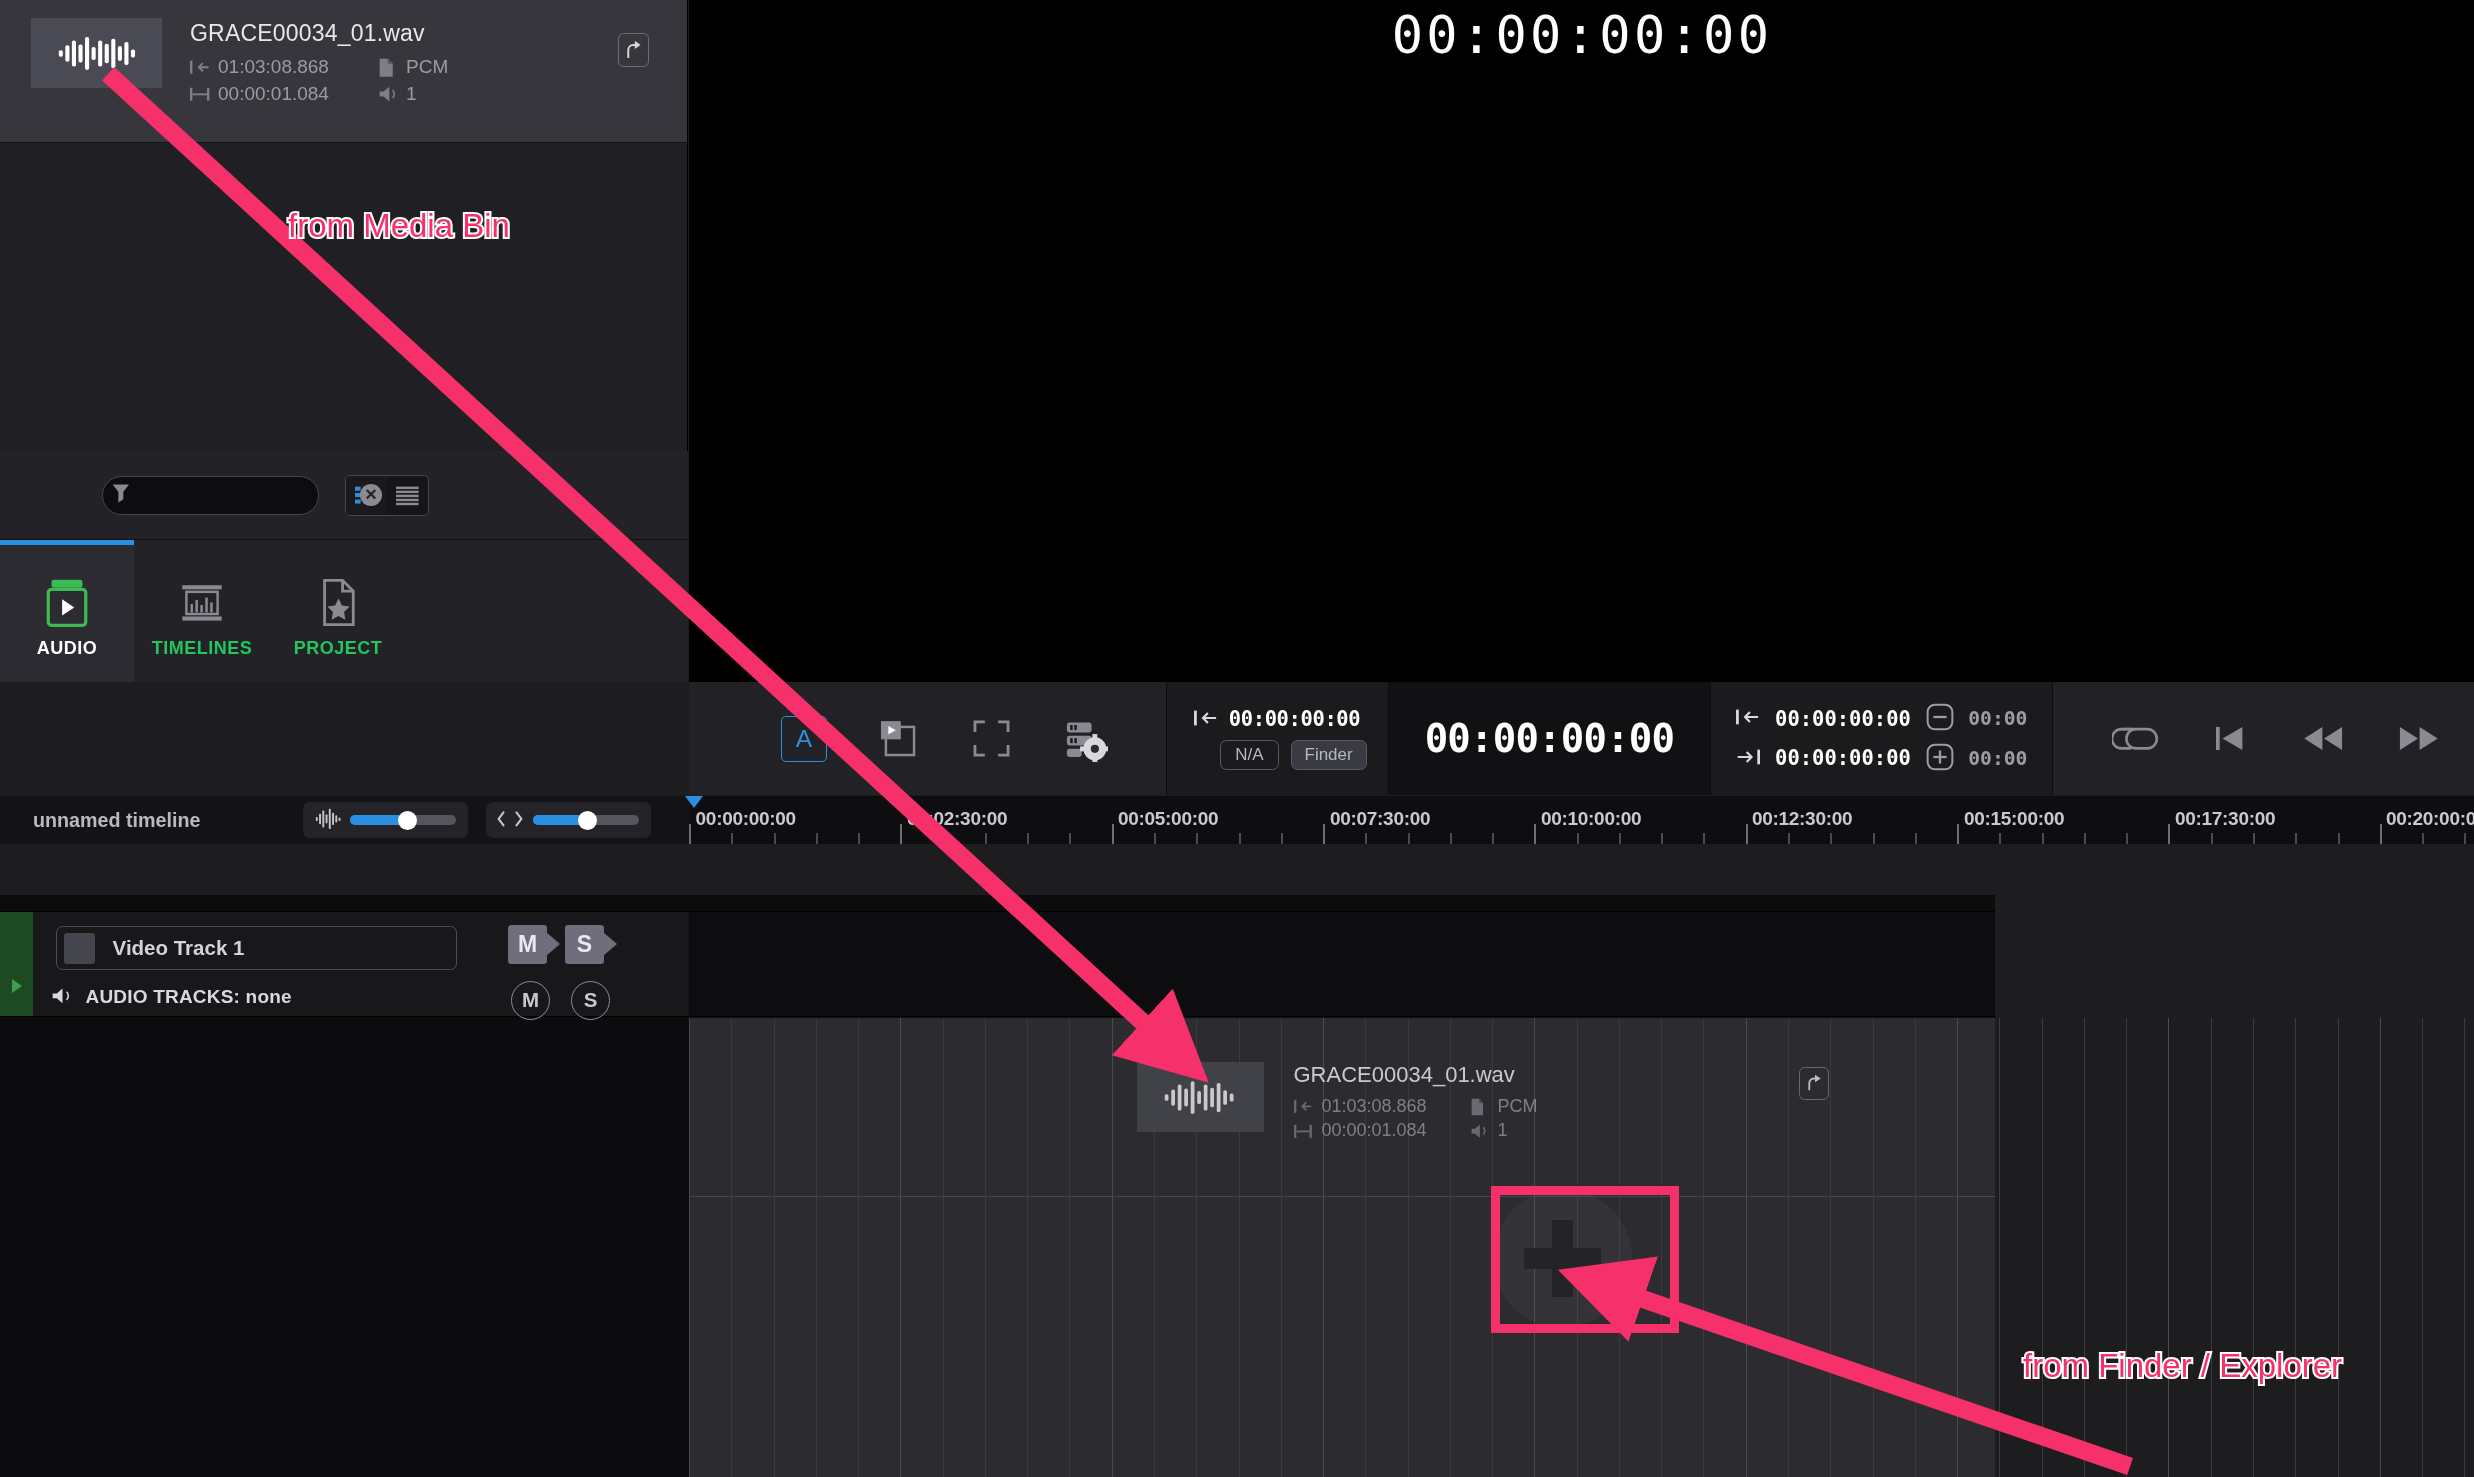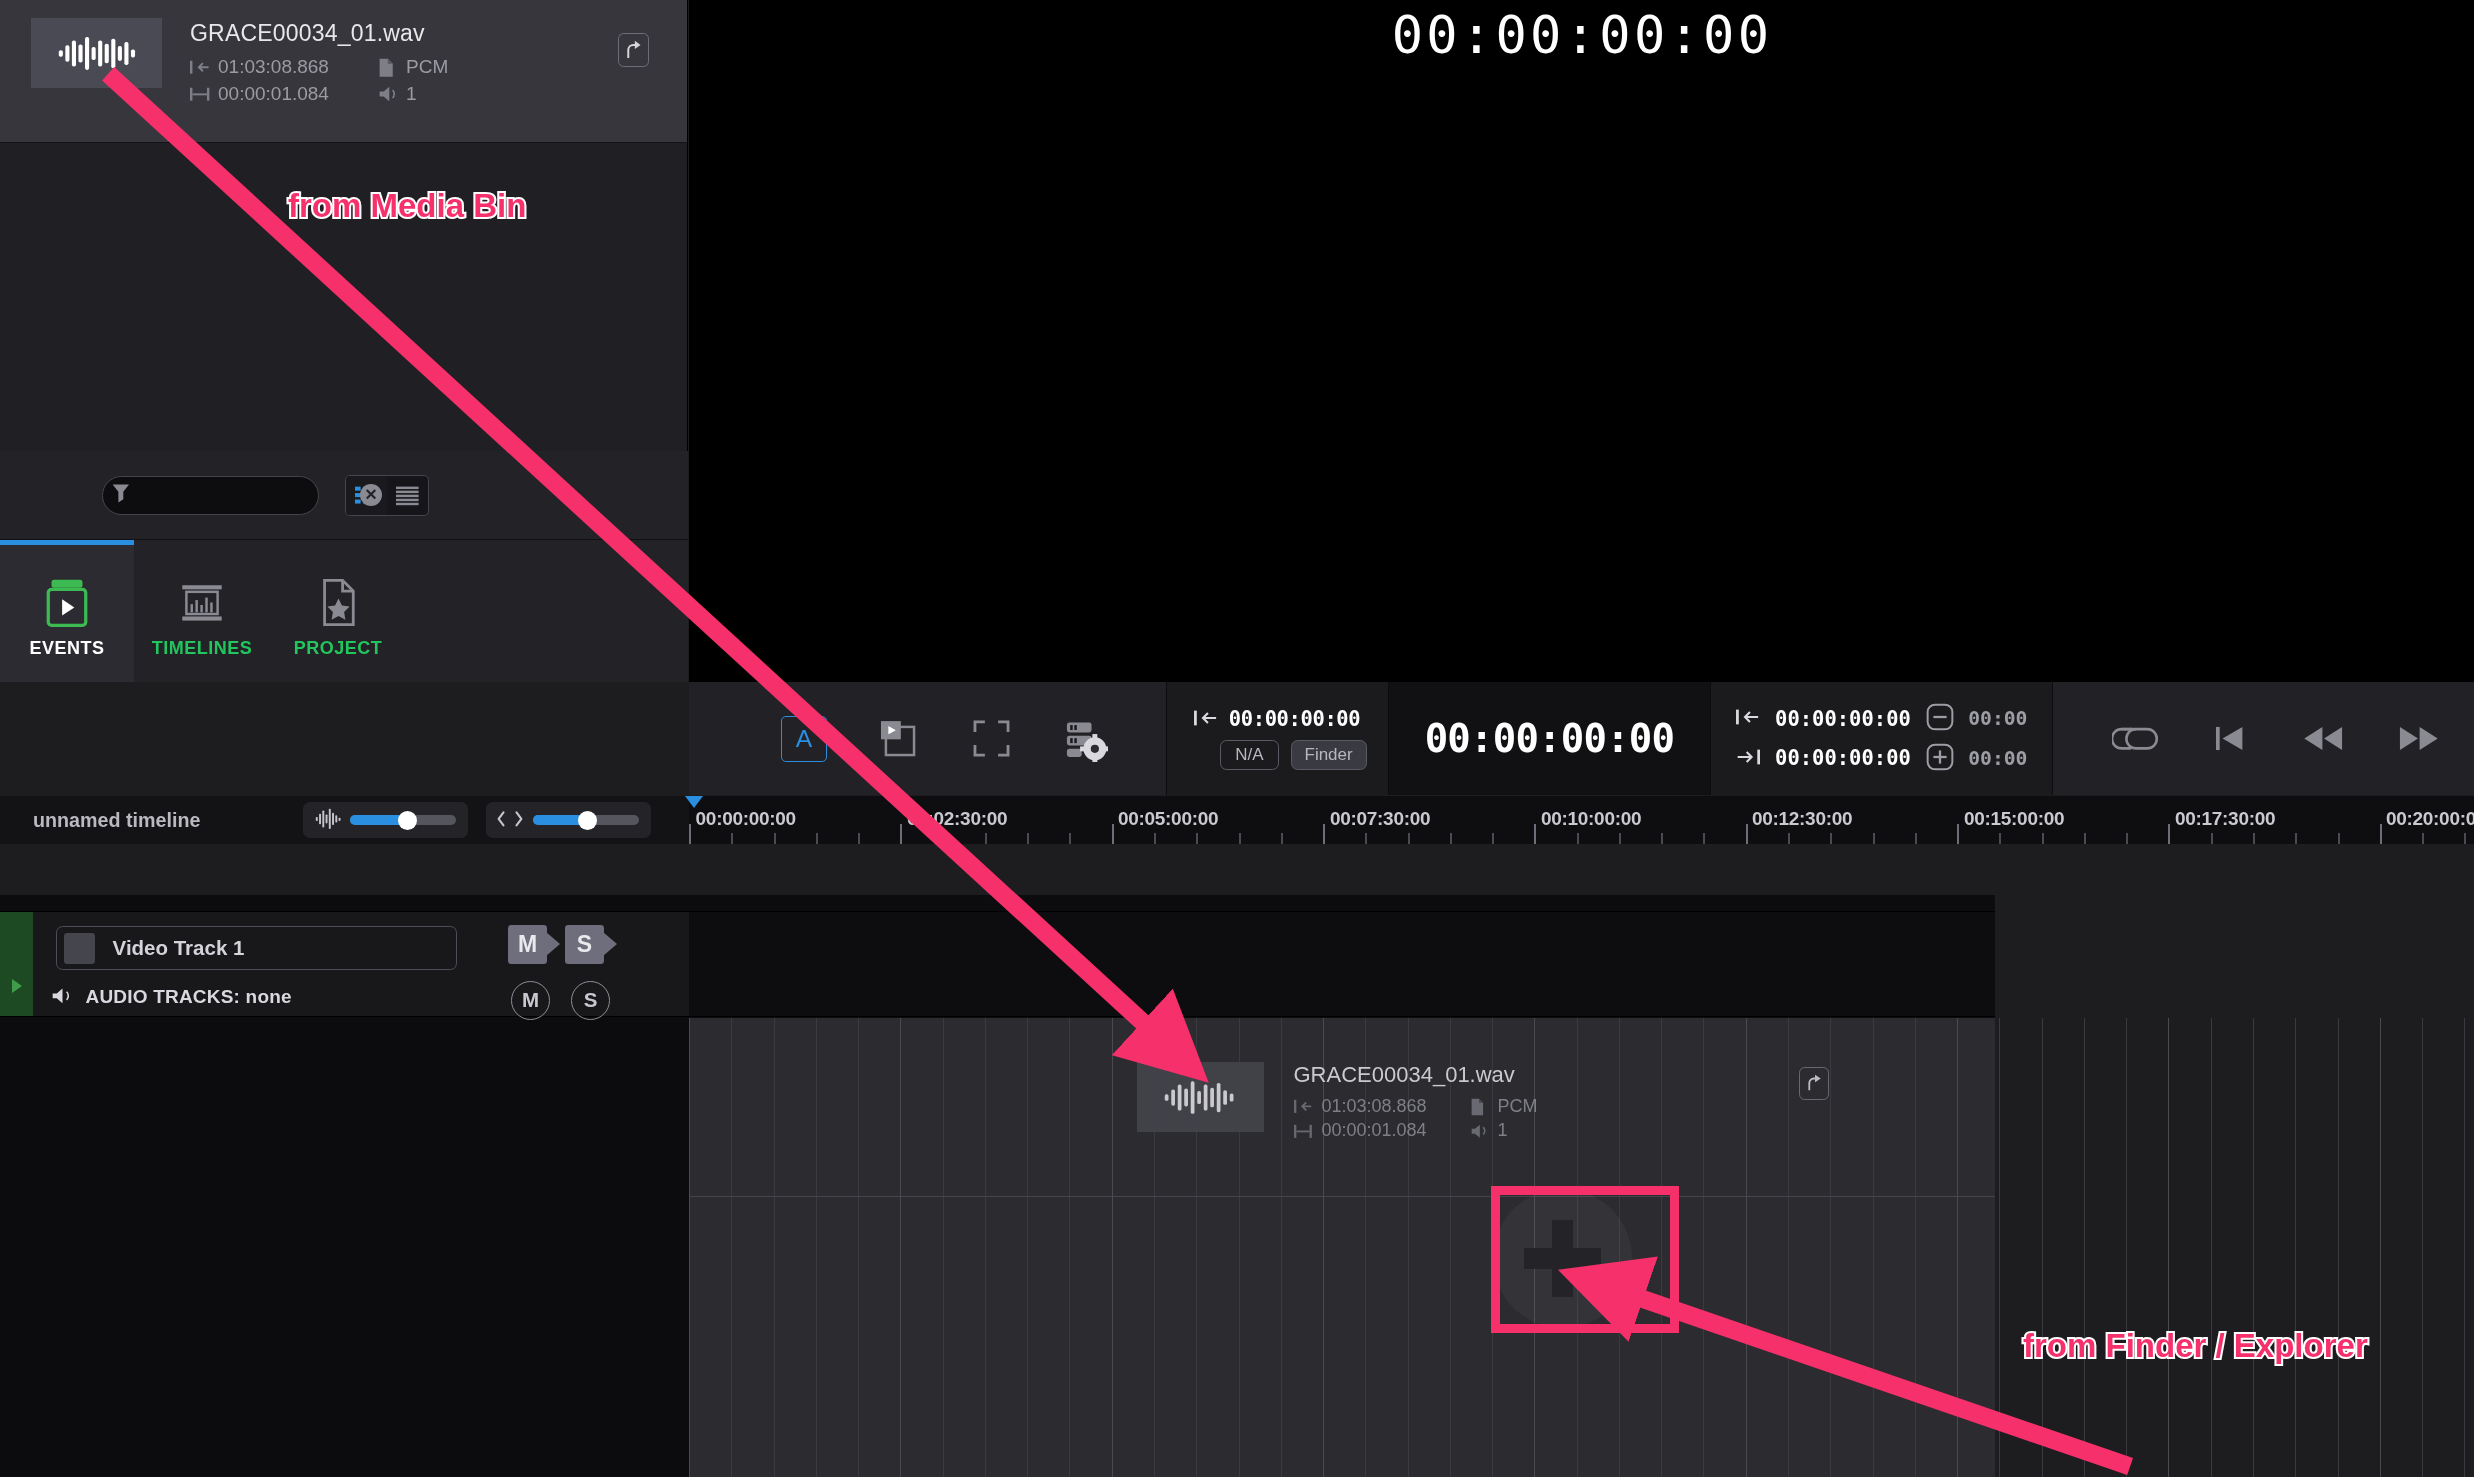--- a/index.html
+++ b/index.html
@@ -278,23 +278,23 @@
   }
   .plus-h { position: absolute; width: 77px; height: 21px; background: #242428; }
   .plus-v { position: absolute; width: 21px; height: 77px; background: #242428; }
   .drop-box {
     position: absolute; left: 1491px; top: 1186px; width: 188px; height: 147px;
     border: 9px solid #f5306b; background: transparent;
   }
 
   
   .anno-text {
-    position: absolute; font-family: "Liberation Sans", sans-serif; font-weight: bold;
+    position: absolute; font-family: "Liberation Sans", sans-serif; font-weight: normal;
     color: #f5306b; -webkit-text-stroke: 4.1px #ffffff; paint-order: stroke fill;
-    white-space: nowrap; z-index: 50;
+    white-space: nowrap; z-index: 50; margin-top: 20px;
   }
   .anno-media-bin { left: 288px; top: 187px; font-size: 33px; }
   .anno-finder { left: 2023px; top: 1327px; font-size: 33px; }
   svg.anno-layer {
     position: absolute; left: 0; top: 0; width: 2475px; height: 1478px;
     pointer-events: none; z-index: 40;
   }
 </style>
 </head>
 <body>
@@ -415,21 +415,21 @@
 
     <div class="tabs">
       <div class="tab active" style="width:134px">
         <span class="tab-icon">
           <svg width="44" height="51" viewBox="0 0 54 62">
             <rect x="8" y="3" width="38" height="10" rx="3" fill="#3dba52"></rect>
             <rect x="4" y="15" width="46" height="44" rx="4" fill="none" stroke="#3dba52" stroke-width="4"></rect>
             <path d="M21 27 L36 37 L21 47 Z" fill="#ffffff"></path>
           </svg>
         </span>
-        <span class="tab-label">EVENTS</span>
+        <span class="tab-label">AUDIO</span>
       </div>
       <div class="tab" style="width:136px">
         <span class="tab-icon">
           <svg width="46" height="51" viewBox="0 0 56 62">
             <rect x="4" y="10" width="48" height="5" fill="#8a8a92"></rect>
             <rect x="4" y="48" width="48" height="5" fill="#8a8a92"></rect>
             <rect x="9" y="18" width="38" height="27" fill="none" stroke="#8a8a92" stroke-width="3"></rect>
             <g fill="#8a8a92">
                 <rect x="14" y="33" width="3" height="10"></rect>
                 <rect x="20" y="28" width="3" height="15"></rect>

